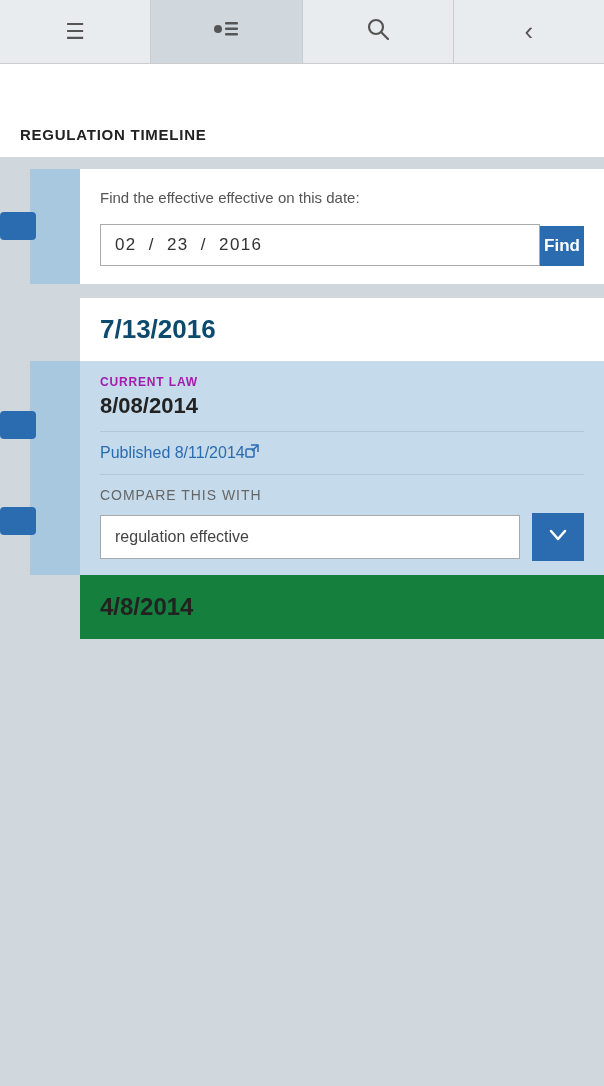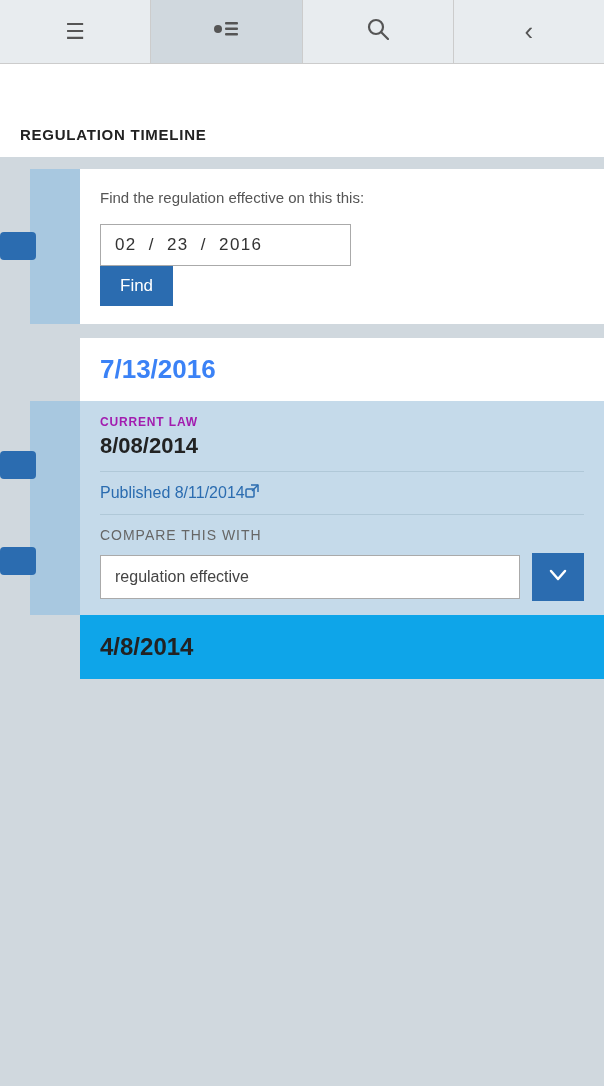--- a/index.html
+++ b/index.html
@@ -112,55 +112,54 @@
 
     .find-label {
       font-size: 15px;
       color: #555;
       margin-bottom: 14px;
       line-height: 1.5;
     }
 
     .date-input-row {
       display: flex;
-      align-items: flex-start;
-      flex-direction: column;
+      align-items: flex-end;
     }
 
     .date-input {
       flex: 1;
       border: 1.5px solid #aaa;
       padding: 10px 14px;
       font-size: 17px;
       color: #333;
       letter-spacing: 0.08em;
       background: #fff;
       outline: none;
     }
 
     .find-btn {
       background: #2b6cb0;
       color: #fff;
       border: none;
-      padding: 10px 20px;
+      padding: 10px 4px;
       font-size: 17px;
-      font-weight: normal;
+      font-weight: bold;
       cursor: pointer;
       height: 100%;
     }
 
     .date-header {
       background: #fff;
       padding: 16px 20px;
     }
 
     .date-large {
       font-size: 26px;
       font-weight: bold;
-      color: #3b82f6;
+      color: #0c4a6e;
     }
 
     .info-block {
       background: #c5daea;
       padding: 14px 20px;
     }
 
     .info-label {
       font-size: 12px;
       color: #a21caf;
@@ -228,21 +227,21 @@
       width: 52px;
       height: 48px;
       display: flex;
       align-items: center;
       justify-content: center;
       cursor: pointer;
       font-size: 18px;
     }
 
     .bottom-date-card {
-      background: #0ea5e9;
+      background: #15803d;
       padding: 18px 20px;
       margin-left: 80px;
     }
 
     .bottom-date-large {
       font-size: 24px;
       font-weight: bold;
       color: #222;
     }
 
@@ -295,21 +294,21 @@
 </div>
 
 <div class="content-area">
 
   <div class="timeline-section section-find">
     <div class="timeline-left">
       <div class="timeline-accent-bar"></div>
       <div class="timeline-dot"></div>
     </div>
     <div class="timeline-card">
-      <p class="find-label">Find the regulation effective on this this:</p>
+      <p class="find-label">Find the effective effective on this date:</p>
       <div class="date-input-row">
         <input class="date-input" type="text" value="02  /  23  /  2016" style="">
         <button class="find-btn">Find</button>
       </div>
     </div>
   </div>
 
   <div class="section-dates">
 
     <div class="date-header no-left">

